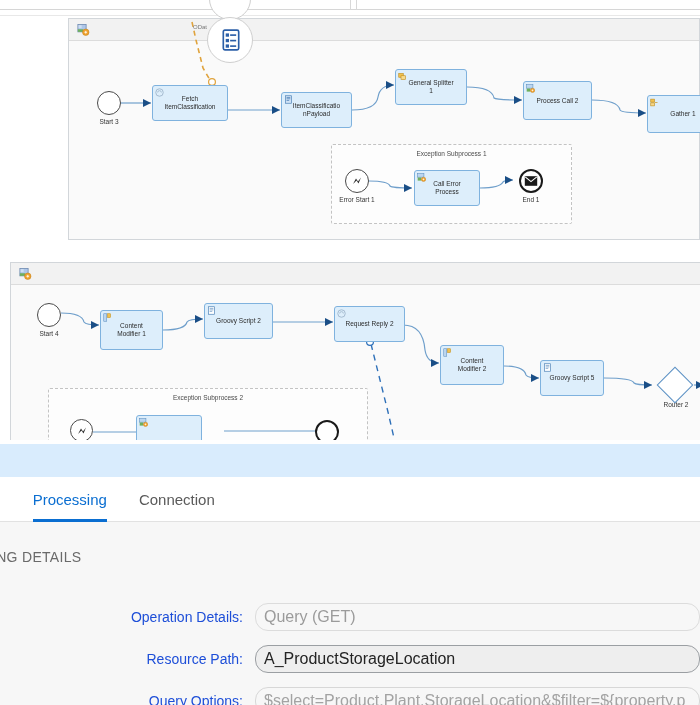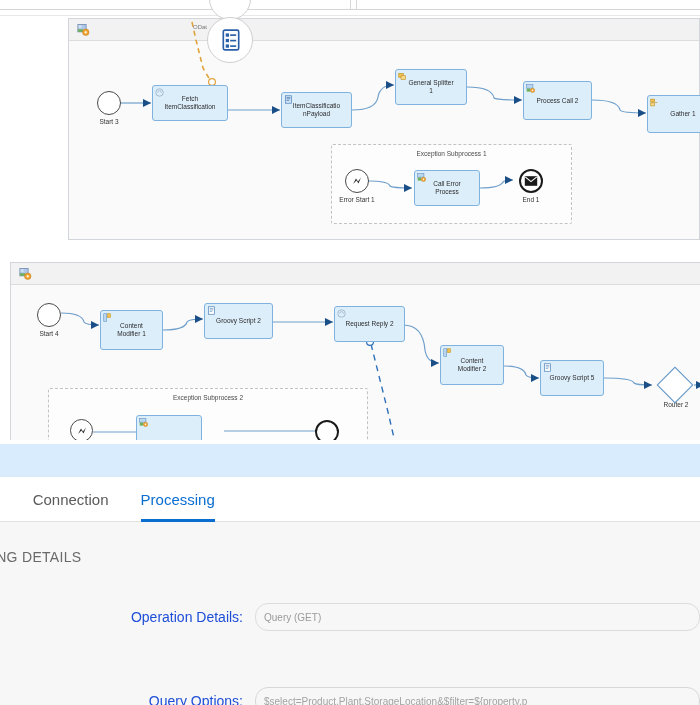--- a/index.html
+++ b/index.html
@@ -124,21 +124,21 @@
     position:absolute; left:-8px; top:27px;
     font-size:14px; color:#6a6a6a; letter-spacing:.3px;
   }
   .field { position:absolute; left:0; width:700px; height:30px; display:flex; align-items:center; }
   .field .flabel {
     width:255px; text-align:right; padding-right:12px;
     font-size:14px; color:#1d4ed8; white-space:nowrap;
   }
   .field .fctl {
     flex:1; height:28px; display:flex; align-items:center;
-    padding:0 8px; font-size:10px;
+    padding:0 8px; font-size:16px;
     border:1px solid #c9ccd0; background:#ffffff; color:#32363a;
     border-radius:13px; overflow:hidden; white-space:nowrap;
   }
   .field .fctl.readonly { background:#f7f7f7; border-color:#dcdcdc; color:#9b9b9b; }
   .field .fctl.filled { background:#eeeeee; border-color:#9b9fa3; color:#232323; }
   .field .fctl.ghost { background:#f7f7f7; border-color:#d7d7d7; color:#a3a3a3; }
 </style>
 </head>
 <body>
 
@@ -377,36 +377,40 @@
 </div>
 
 <div id="panel">
 
   <div class="banner"></div>
 
   <div class="tabbar">
     <div class="tab clipped">
       <span>ral</span>
     </div>
+    <div class="tab active">
+      <span>Processing</span>
+    </div>
     <div class="tab">
       <span>Connection</span>
-    </div>
-    <div class="tab active">
-      <span>Processing</span>
     </div>
   </div>
 
   <div class="form-area">
     <div class="section-title">ING DETAILS</div>
 
     <div class="field" style="top:80px;">
       <div class="flabel">Operation Details:</div>
       <div class="fctl readonly">Query (GET)</div>
     </div>
 
+    <div class="field" style="top:122px;">
+      <div class="flabel">Resource Path:</div>
+      <div class="fctl filled">A_ProductStorageLocation</div>
+    </div>
 
     <div class="field" style="top:164px;">
       <div class="flabel">Query Options:</div>
       <div class="fctl ghost">$select=Product,Plant,StorageLocation&amp;$filter=${property.p</div>
     </div>
   </div>
 
 </div>
 
 </body></html>

